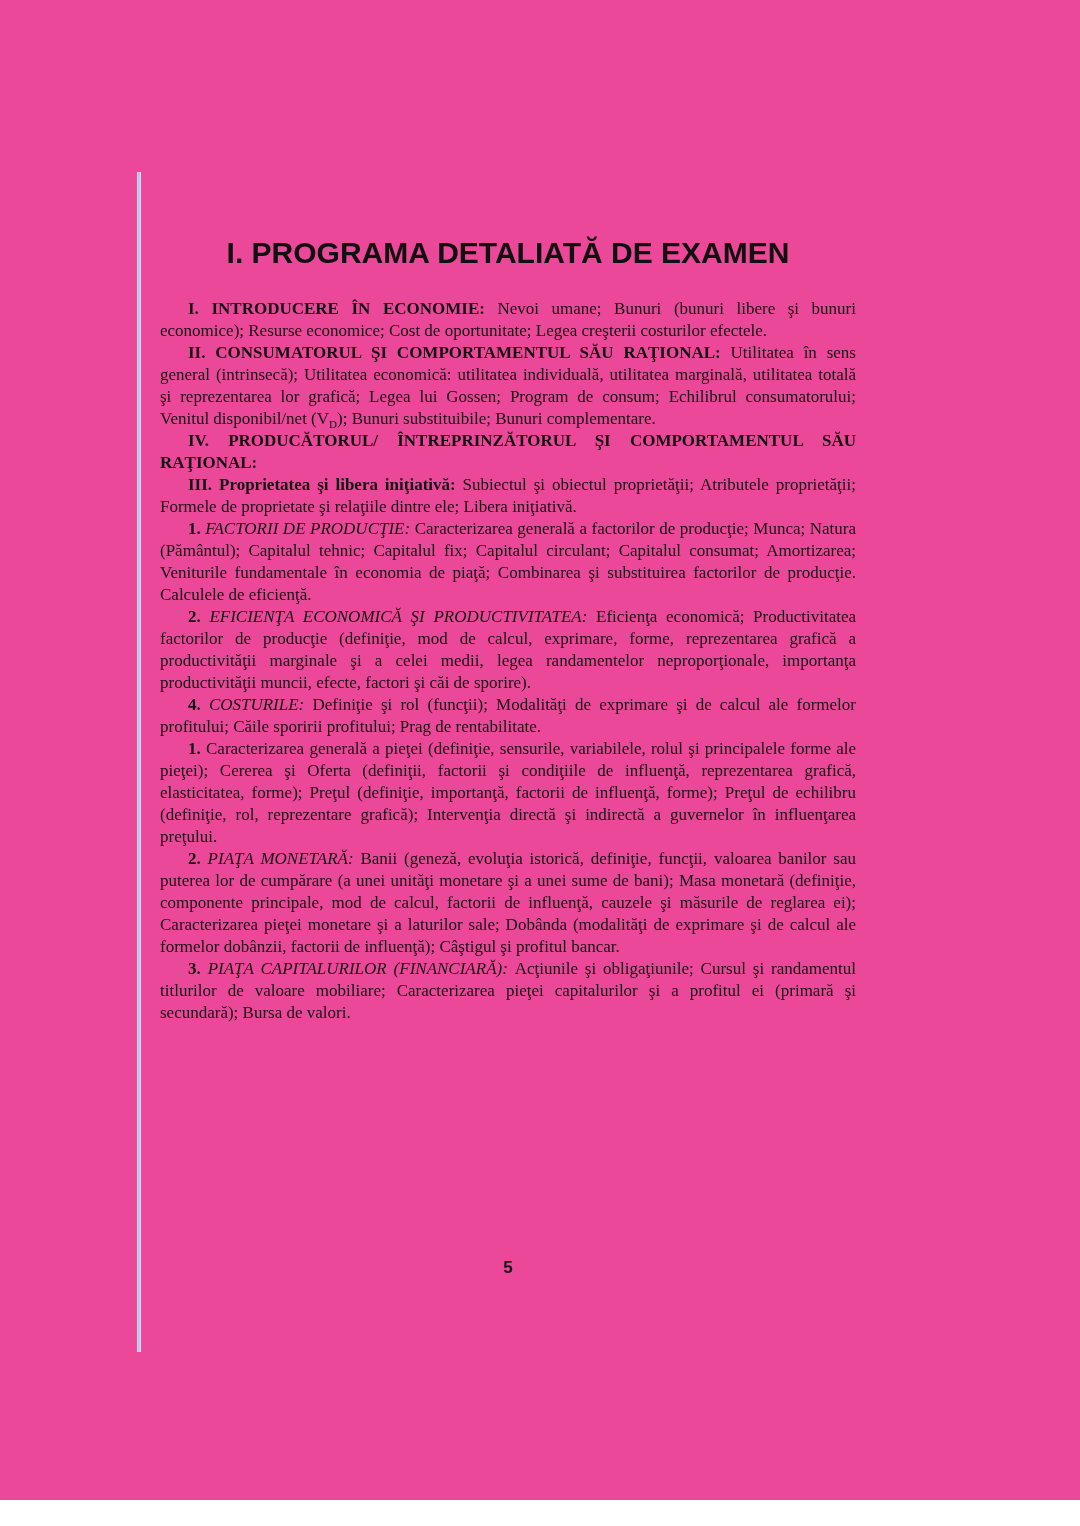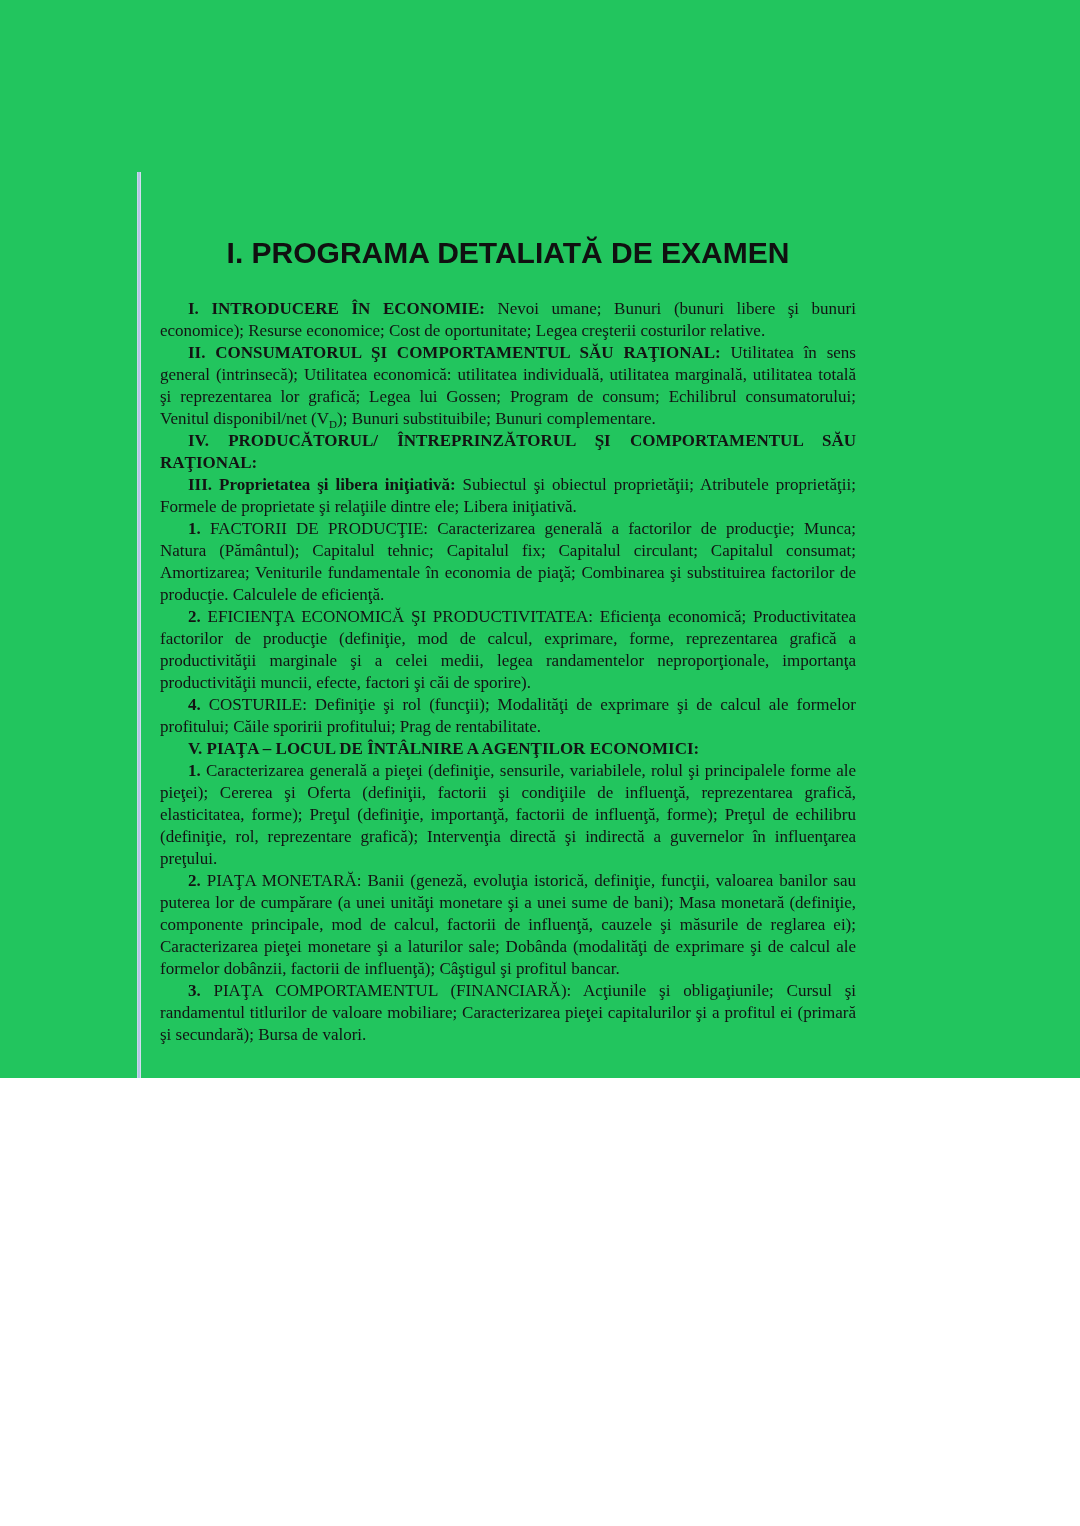--- a/index.html
+++ b/index.html
@@ -3,22 +3,22 @@
 <meta charset="utf-8">
 <style>
   html, body {
     margin: 0;
     padding: 0;
     background: #ffffff;
   }
   .sheet {
     position: relative;
     width: 1080px;
-    height: 1078px;
-    background: #22c55e;
+    height: 1500px;
+    background: #ec4899;
     overflow: hidden;
     font-family: "Liberation Serif", serif;
   }
   .scan-line {
     position: absolute;
     left: 137px;
     top: 172px;
     width: 4px;
     height: 1180px;
     background: linear-gradient(to right, #d4def2, #a9bce0, #e2e9f6);
@@ -41,21 +41,21 @@
   .para {
     margin: 0;
     font-size: 17px;
     line-height: 22px;
     text-align: justify;
     text-indent: 28px;
     color: #131313;
     hyphens: none;
   }
   .para .b { font-weight: bold; }
-  .para .i { }
+  .para .i { font-style: italic; }
   .para sub { font-size: 11px; line-height: 0; }
   .para.spread { word-spacing: 5.5px; }
   .page-number {
     position: absolute;
     left: 160px;
     top: 1258px;
     width: 696px;
     text-align: center;
     font-family: "Liberation Sans", sans-serif;
     font-weight: bold;
@@ -66,27 +66,26 @@
 </head>
 <body>
 
 <div class="sheet">
   <div class="scan-line"></div>
   <div class="content">
     <h1 class="title">
       <span>I. PROGRAMA DETALIATĂ DE EXAMEN</span><br>
     </h1>
     <div>
-        <p class="para"><span class="b">I. INTRODUCERE ÎN ECONOMIE: </span><span>Nevoi umane; Bunuri (bunuri libere şi bunuri economice); Resurse economice; Cost de oportunitate; Legea creşterii costurilor relative.</span></p>
+        <p class="para"><span class="b">I. INTRODUCERE ÎN ECONOMIE: </span><span>Nevoi umane; Bunuri (bunuri libere şi bunuri economice); Resurse economice; Cost de oportunitate; Legea creşterii costurilor efectele.</span></p>
         <p class="para"><span class="b">II. CONSUMATORUL ŞI COMPORTAMENTUL SĂU RAŢIONAL: </span><span>Utilitatea în sens general (intrinsecă); Utilitatea economică: utilitatea individuală, utilitatea marginală, utilitatea totală şi reprezentarea lor grafică; Legea lui Gossen; Program de consum; Echilibrul consumatorului; Venitul disponibil/net (V</span><sub>D</sub><span>); Bunuri substituibile; Bunuri complementare.</span></p>
         <p class="para spread"><span class="b">IV. PRODUCĂTORUL/ ÎNTREPRINZĂTORUL ŞI COMPORTAMENTUL SĂU RAŢIONAL:</span></p>
         <p class="para"><span class="b">III. Proprietatea şi libera iniţiativă: </span><span>Subiectul şi obiectul proprietăţii; Atributele proprietăţii; Formele de proprietate şi relaţiile dintre ele; Libera iniţiativă.</span></p>
         <p class="para"><span class="b">1. </span><span class="i">FACTORII DE PRODUCŢIE: </span><span>Caracterizarea generală a factorilor de producţie; Munca; Natura (Pământul); Capitalul tehnic; Capitalul fix; Capitalul circulant; Capitalul consumat; Amortizarea; Veniturile fundamentale în economia de piaţă; Combinarea şi substituirea factorilor de producţie. Calculele de eficienţă.</span></p>
         <p class="para"><span class="b">2. </span><span class="i">EFICIENŢA ECONOMICĂ ŞI PRODUCTIVITATEA: </span><span>Eficienţa economică; Productivitatea factorilor de producţie (definiţie, mod de calcul, exprimare, forme, reprezentarea grafică a productivităţii marginale şi a celei medii, legea randamentelor neproporţionale, importanţa productivităţii muncii, efecte, factori şi căi de sporire).</span></p>
         <p class="para"><span class="b">4. </span><span class="i">COSTURILE: </span><span>Definiţie şi rol (funcţii); Modalităţi de exprimare şi de calcul ale formelor profitului; Căile sporirii profitului; Prag de rentabilitate.</span></p>
-        <p class="para"><span class="b">V. PIAŢA – LOCUL DE ÎNTÂLNIRE A AGENŢILOR ECONOMICI:</span></p>
         <p class="para"><span class="b">1. </span><span>Caracterizarea generală a pieţei (definiţie, sensurile, variabilele, rolul şi principalele forme ale pieţei); Cererea şi Oferta (definiţii, factorii şi condiţiile de influenţă, reprezentarea grafică, elasticitatea, forme); Preţul (definiţie, importanţă, factorii de influenţă, forme); Preţul de echilibru (definiţie, rol, reprezentare grafică); Intervenţia directă şi indirectă a guvernelor în influenţarea preţului.</span></p>
         <p class="para"><span class="b">2. </span><span class="i">PIAŢA MONETARĂ: </span><span>Banii (geneză, evoluţia istorică, definiţie, funcţii, valoarea banilor sau puterea lor de cumpărare (a unei unităţi monetare şi a unei sume de bani); Masa monetară (definiţie, componente principale, mod de calcul, factorii de influenţă, cauzele şi măsurile de reglarea ei); Caracterizarea pieţei monetare şi a laturilor sale; Dobânda (modalităţi de exprimare şi de calcul ale formelor dobânzii, factorii de influenţă); Câştigul şi profitul bancar.</span></p>
-        <p class="para"><span class="b">3. </span><span class="i">PIAŢA COMPORTAMENTUL (FINANCIARĂ): </span><span>Acţiunile şi obligaţiunile; Cursul şi randamentul titlurilor de valoare mobiliare; Caracterizarea pieţei capitalurilor şi a profitul ei (primară şi secundară); Bursa de valori.</span></p>
+        <p class="para"><span class="b">3. </span><span class="i">PIAŢA CAPITALURILOR (FINANCIARĂ): </span><span>Acţiunile şi obligaţiunile; Cursul şi randamentul titlurilor de valoare mobiliare; Caracterizarea pieţei capitalurilor şi a profitul ei (primară şi secundară); Bursa de valori.</span></p>
       </div>
   </div>
   <div class="page-number">5</div>
 </div>
 
 </body></html>

